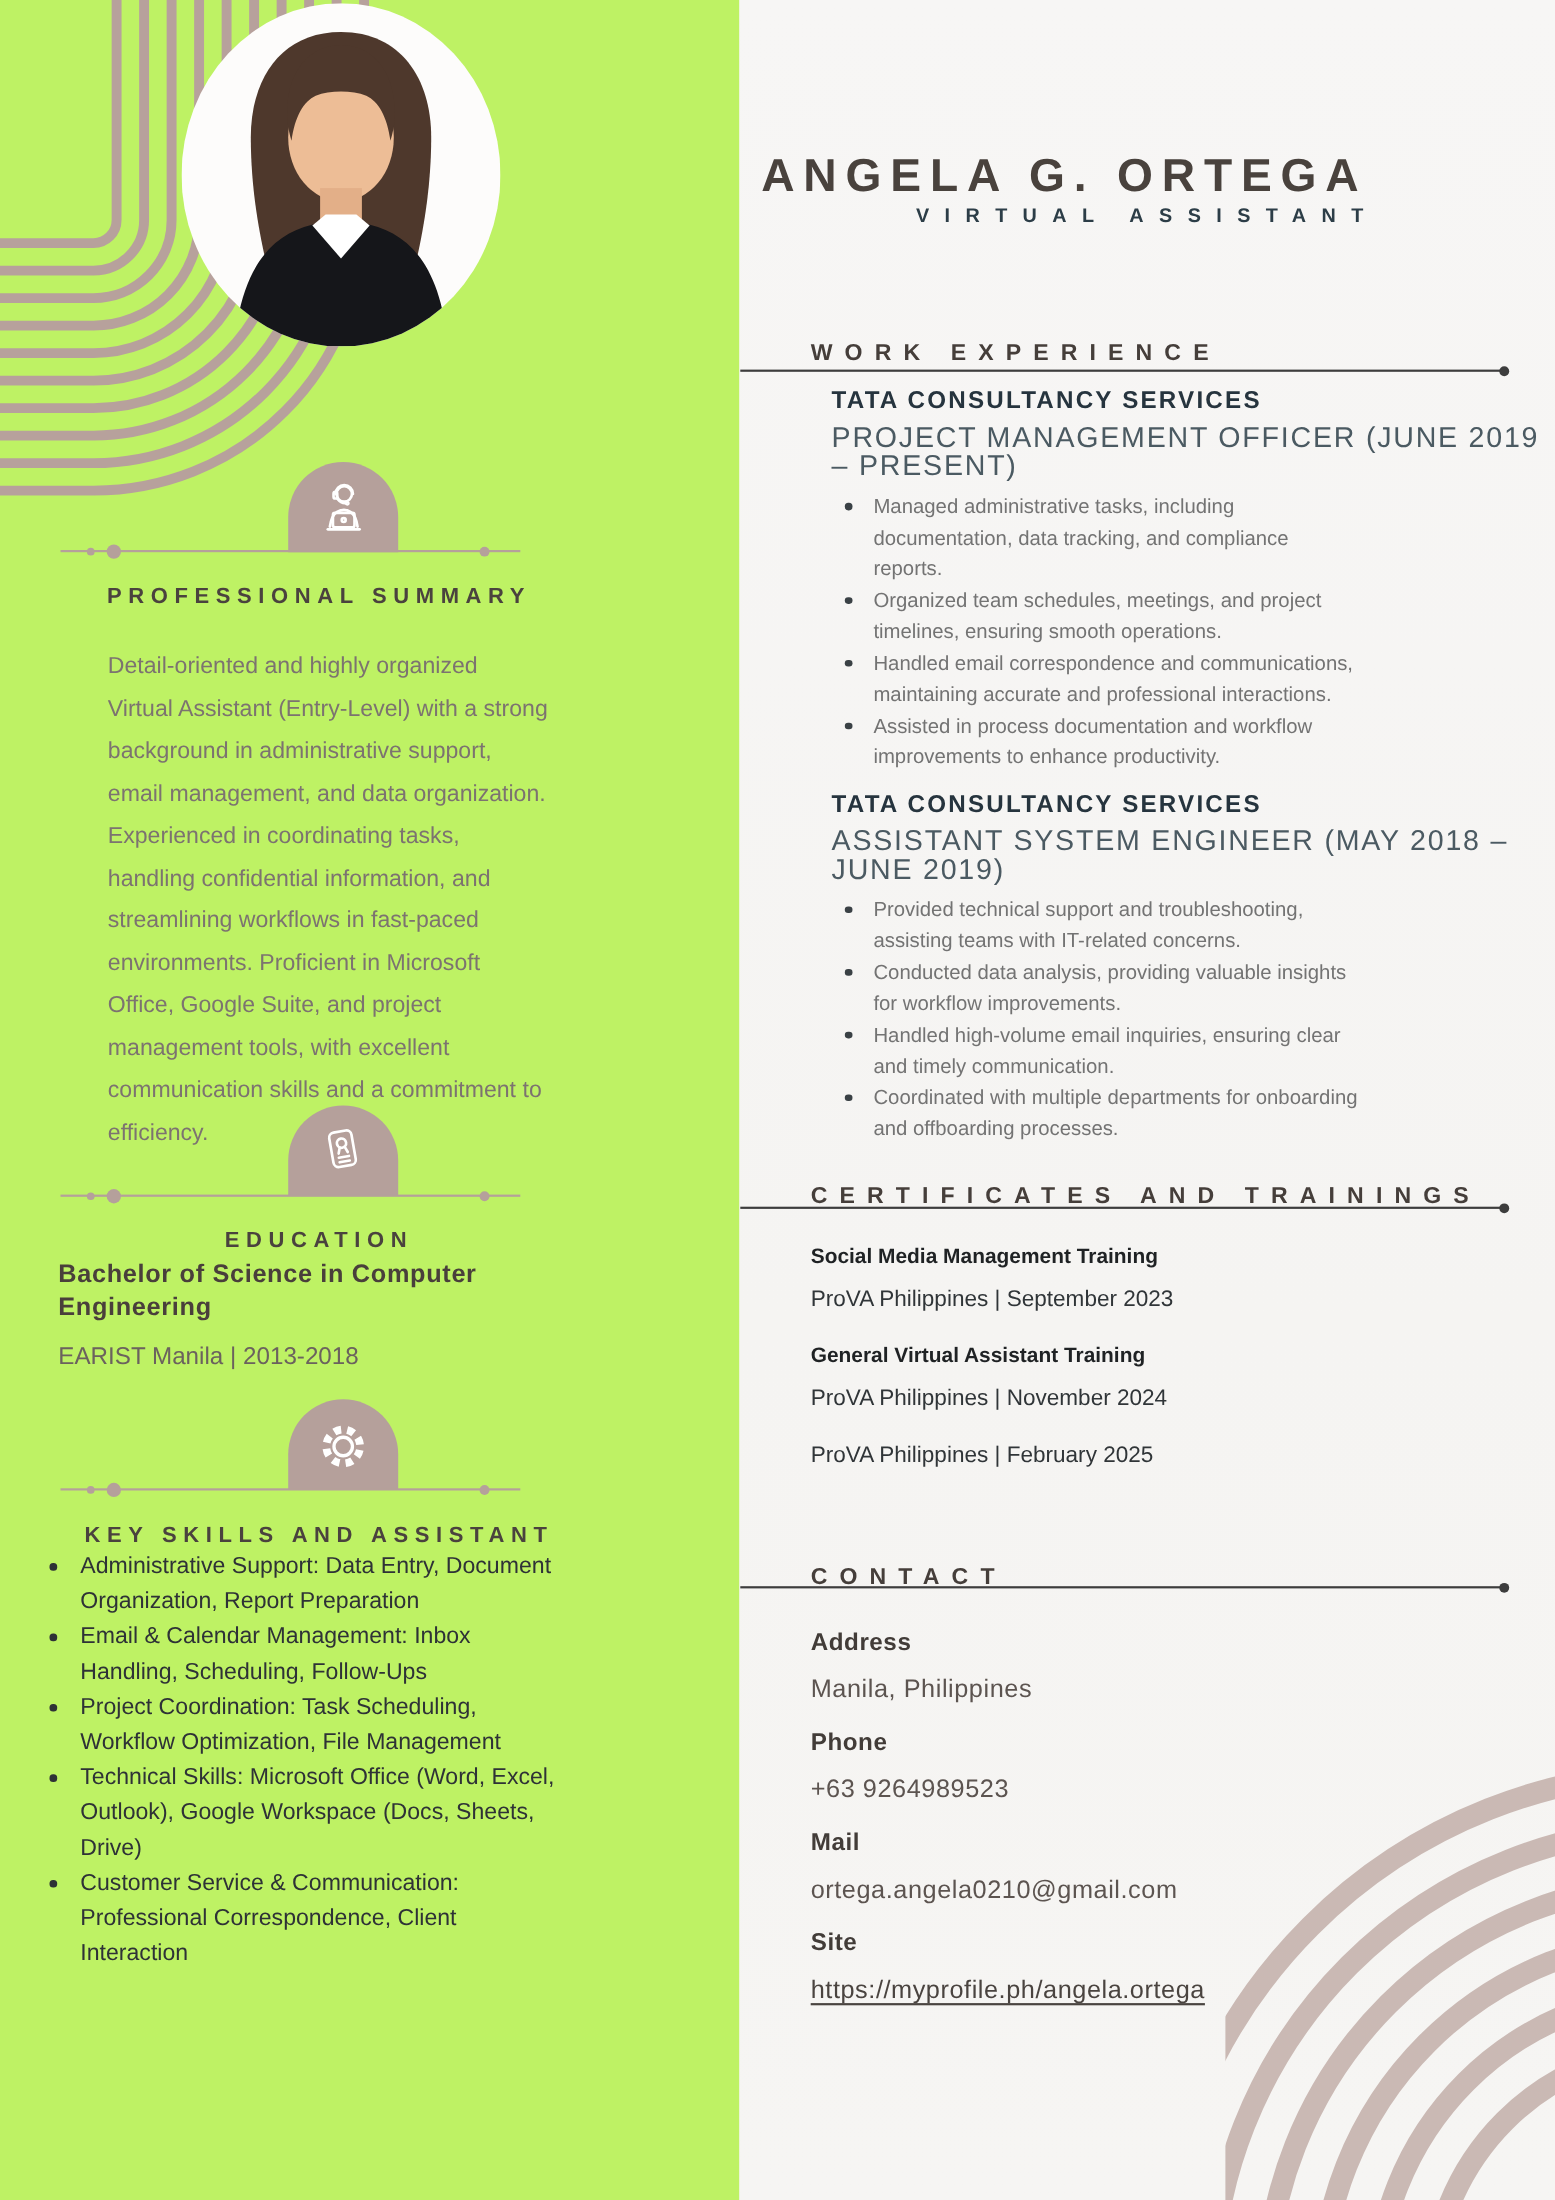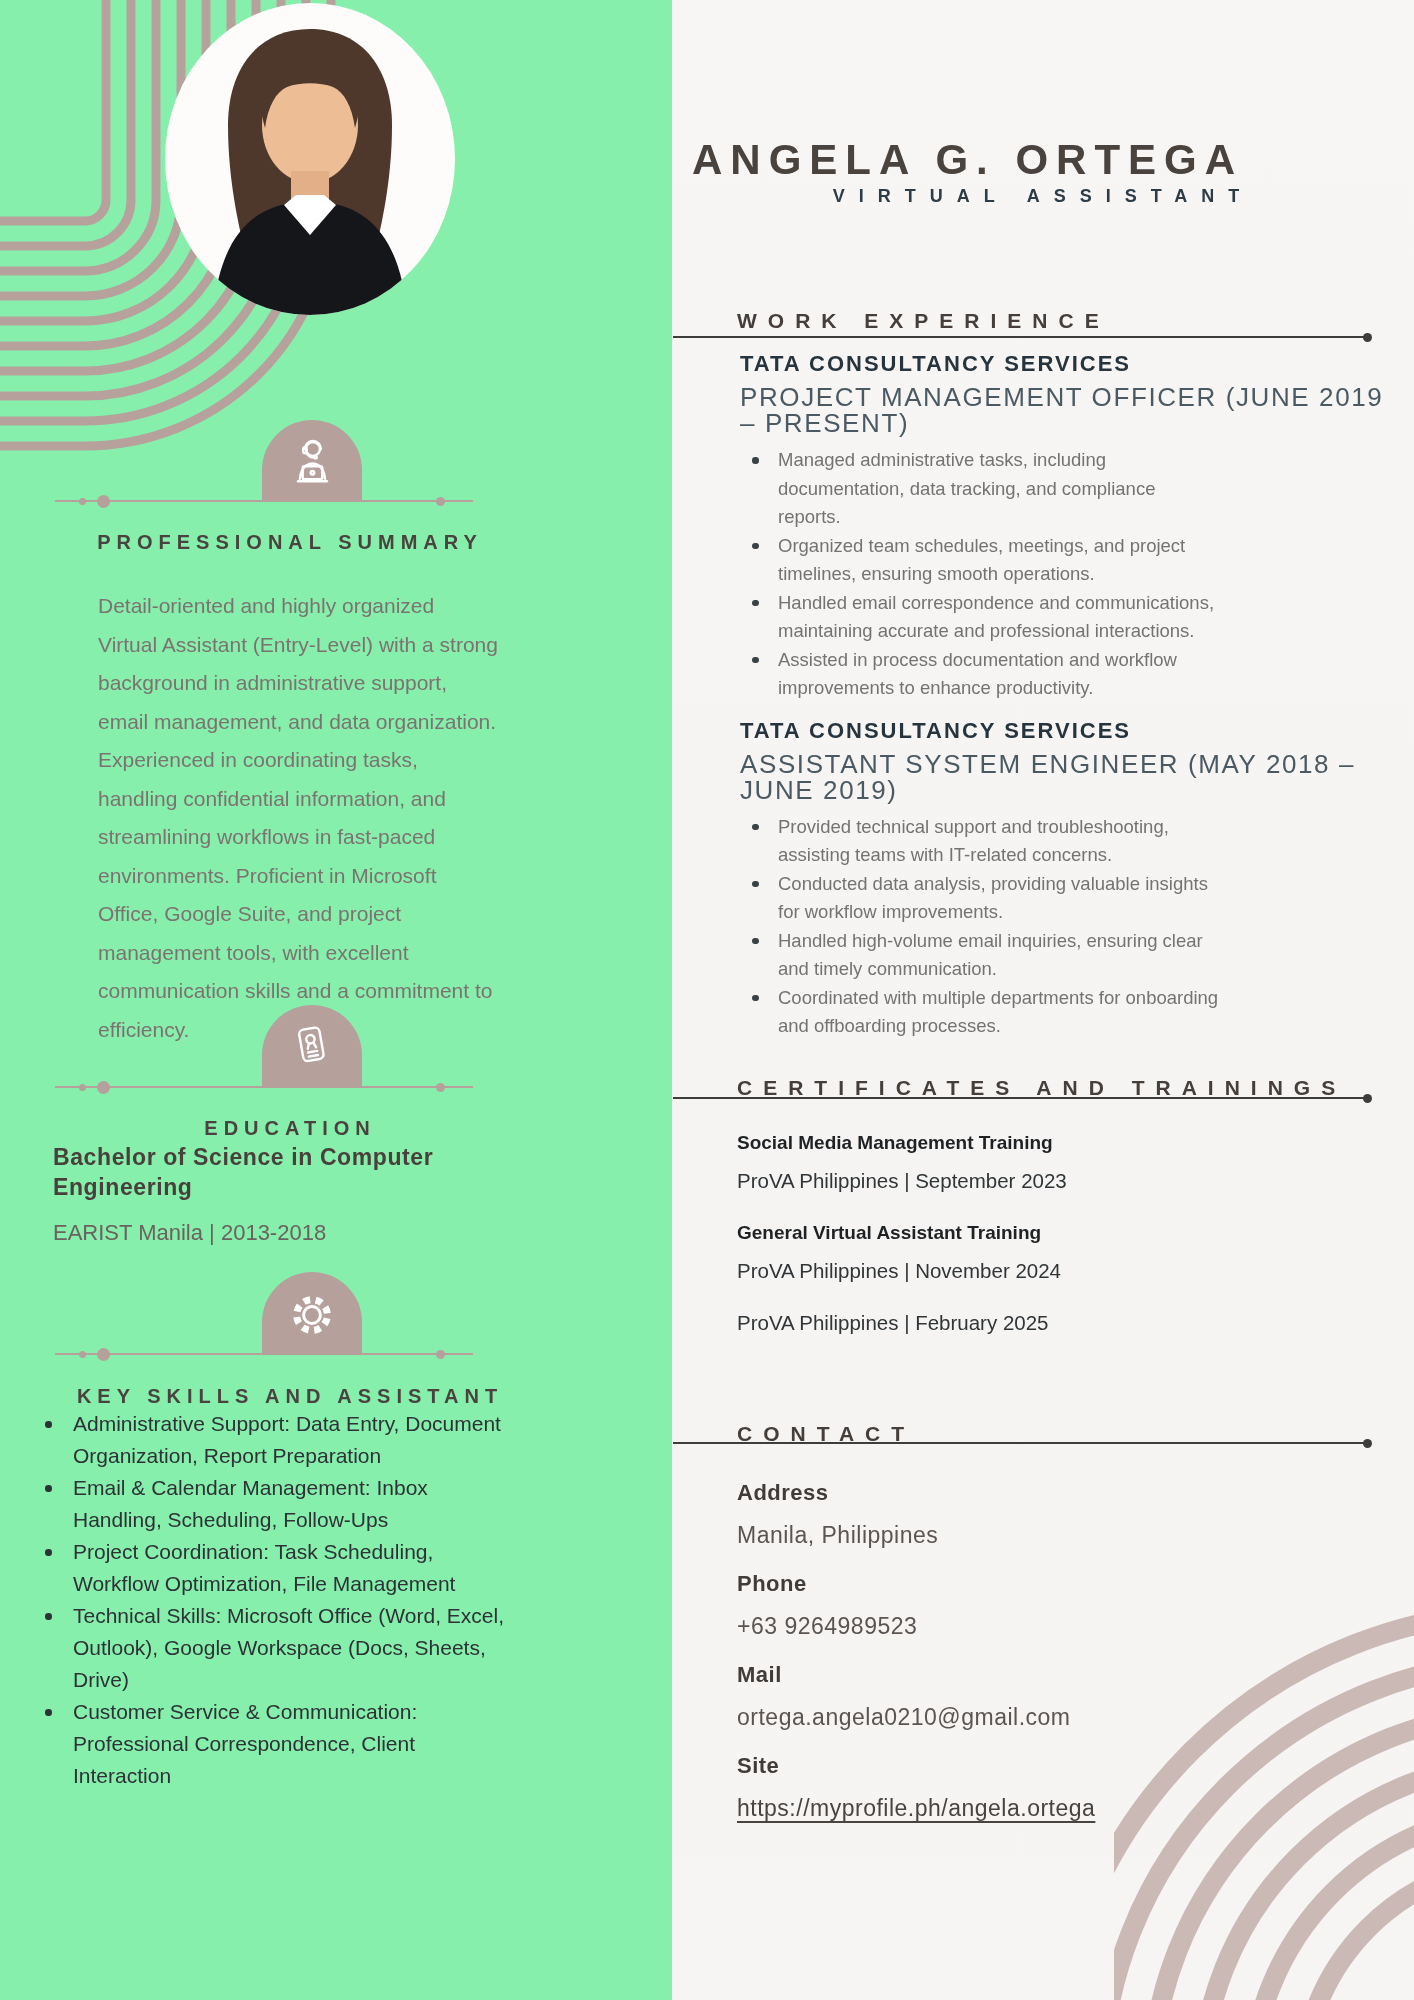--- a/index.html
+++ b/index.html
@@ -1,20 +1,20 @@
 <!DOCTYPE html>
 <html><head>
 <meta charset="utf-8">
 <title>Resume</title>
 <style>
   html,body{margin:0;padding:0;background:#d8d4d2;}
   .page{position:relative;width:1414px;height:2000px;margin:0 auto;overflow:hidden;
         background:#f6f5f3;font-family:"Liberation Sans", sans-serif;}
   
-  .leftcol{position:absolute;left:0;top:0;width:747px;height:2000px;background:#86efac;}
+  .leftcol{position:absolute;left:0;top:0;width:747px;height:2000px;background:#bef264;}
   .arcs-tl{position:absolute;left:0;top:0;z-index:1;}
   .photo{position:absolute;left:165px;top:3px;width:290px;height:312px;z-index:2;}
   .arch{position:absolute;left:262px;width:100px;height:82px;background:#b5a09b;
         border-radius:52px 52px 0 0;display:flex;align-items:center;justify-content:center;z-index:3;}
   .arch svg{width:56px;height:56px;margin-top:4px;}
   .divider{position:absolute;left:55px;width:418px;height:2px;background:#b5a09b;z-index:3;}
   .divider .dot{position:absolute;border-radius:50%;background:#b5a09b;}
   .dot-a{width:7px;height:7px;left:24px;top:-2.5px;}
   .dot-b{width:13px;height:13px;left:42px;top:-5.5px;}
   .dot-c{width:9px;height:9px;left:381px;top:-3.5px;}
@@ -36,21 +36,21 @@
   .arcs-br{position:absolute;right:0;bottom:0;z-index:1;}
   .name{position:absolute;left:672px;top:108px;width:742px;text-align:left;font-size:42px;
         font-weight:700;letter-spacing:8px;color:#49423d;z-index:2;padding-left:20px;}
   .subtitle{position:absolute;left:672px;top:186px;width:742px;text-align:center;font-size:18px;
         font-weight:700;letter-spacing:14px;color:#2c3d47;z-index:2;}
   .rh{position:absolute;left:737px;font-size:21px;font-weight:700;letter-spacing:11px;
         color:#453e3a;line-height:30px;z-index:2;}
   .rule{position:absolute;left:673px;width:695px;height:2px;background:#3d3d3d;z-index:2;}
   .rule::after{content:'';position:absolute;right:-4px;top:-3.5px;width:9px;height:9px;
         border-radius:50%;background:#3d3d3d;}
-  .jobs{position:absolute;left:740px;top:350px;width:650px;z-index:2;}
+  .jobs{position:absolute;left:756px;top:350px;width:650px;z-index:2;}
   .job+.job{margin-top:14px;}
   .company{margin:0;font-size:22px;font-weight:700;letter-spacing:2px;color:#26343e;line-height:28px;}
   .role{margin:6px 0 10px;font-size:26px;letter-spacing:1.6px;color:#4b5a62;line-height:26px;}
   ul.jb{list-style:none;margin:0;padding:0;}
   ul.jb li{position:relative;padding-left:38px;font-size:18.5px;line-height:28.5px;
         color:#737373;white-space:pre-line;}
   ul.jb li::before{content:'';position:absolute;left:12px;top:11px;width:6.5px;height:6.5px;
         border-radius:50%;background:#3a4145;}
   .certs{position:absolute;left:737px;top:1128px;width:640px;z-index:2;}
   .cert{margin-bottom:22px;}

